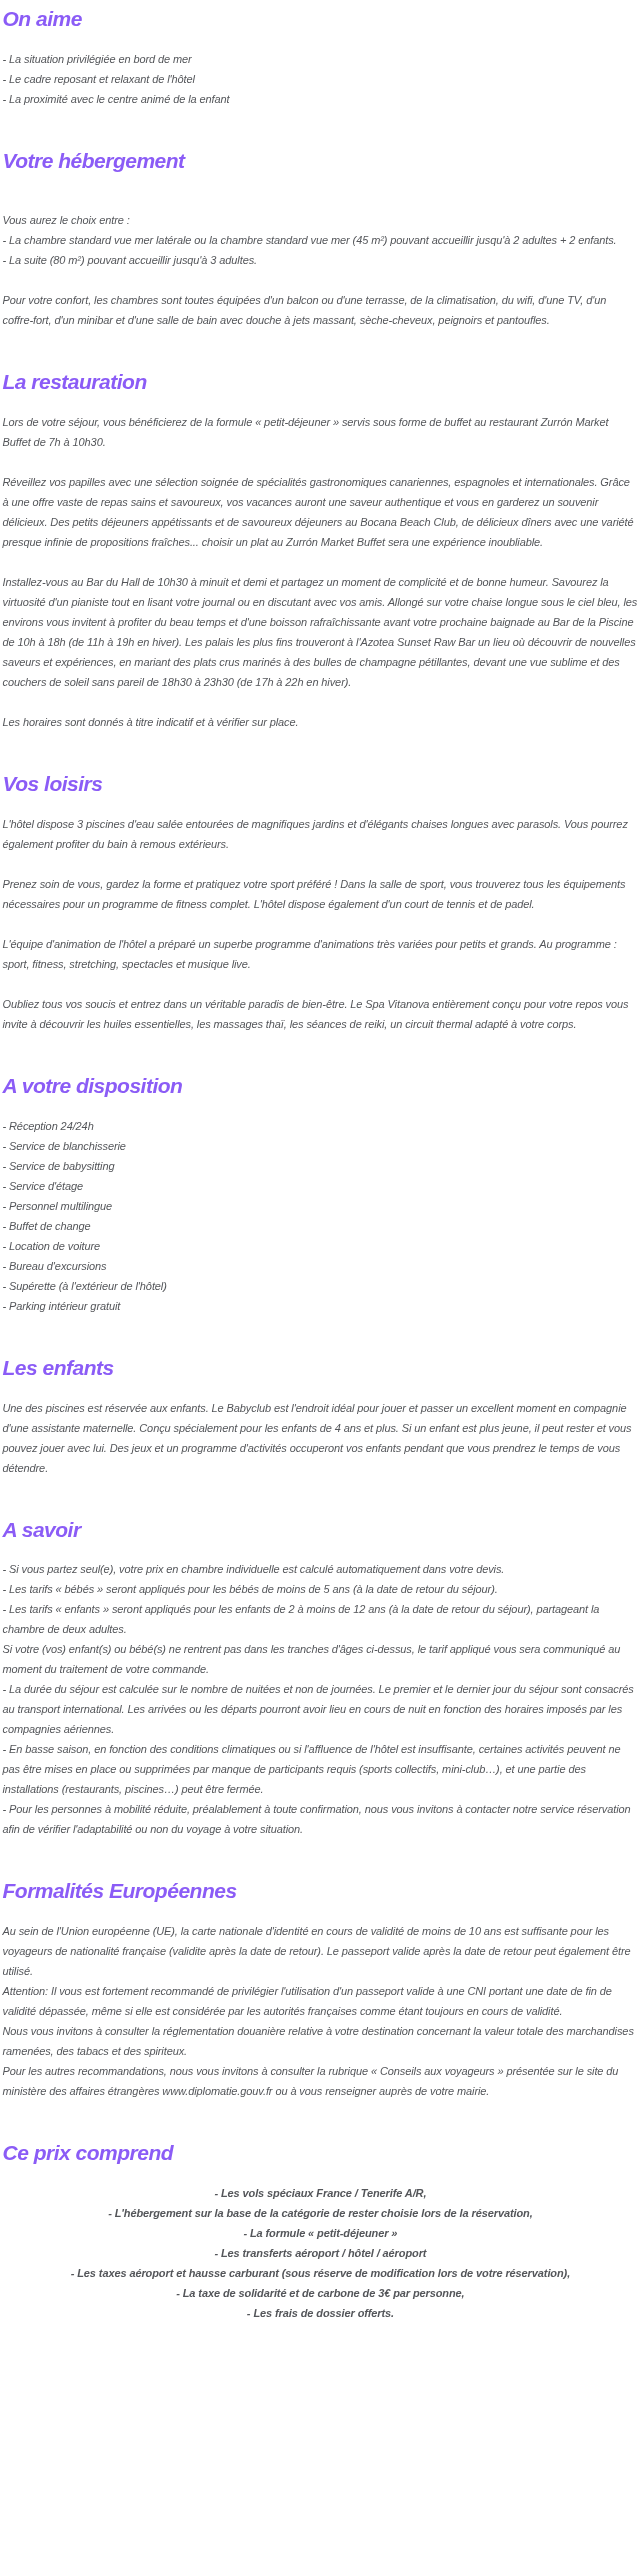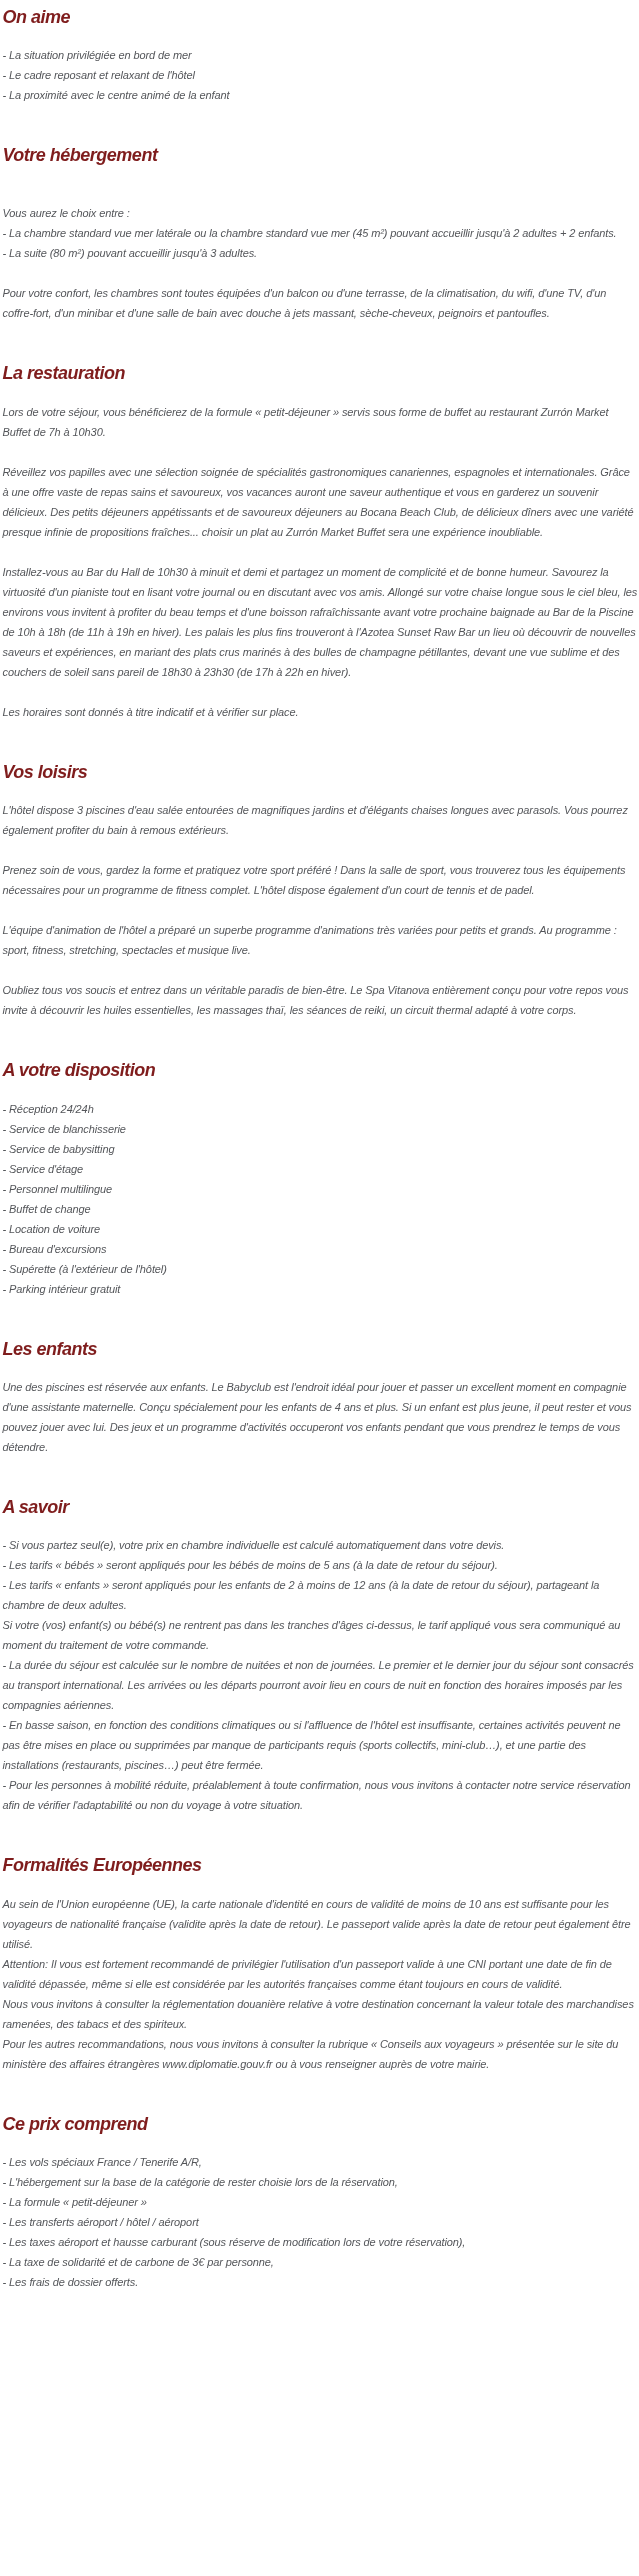--- a/index.html
+++ b/index.html
@@ -6,35 +6,35 @@
   body{
     width:640px;
     box-sizing:border-box;
     padding:5px 1.7px 11.8px 2.5px;
     color:#54565a;
     font-family:"Liberation Sans", sans-serif;
     font-style:italic;
   }
   main{display:block;}
   h2{
-    color:#7f1d1d;
-    font-size:18px;
+    color:#8b5cf6;
+    font-size:21px;
     line-height:1.15;
     font-weight:700;
     letter-spacing:-0.5px;
     margin:40px 0 17.7px 0;
   }
   section:first-of-type h2{margin-top:1.7px;}
   .para{
     margin:0;
     font-size:11px;
     line-height:20px;
     letter-spacing:-0.1px;
   }
-  .para.bold{font-weight:400;}
+  .para.bold{font-weight:700;text-align:center;}
   .seg-b{font-weight:400;}
   .gap{height:20px;}
 </style>
 </head>
 <body>
 
 <main>
     <section>
       <h2>On aime</h2>
       <p class="para"><span>- La situation privilégiée en bord de mer</span></p>

